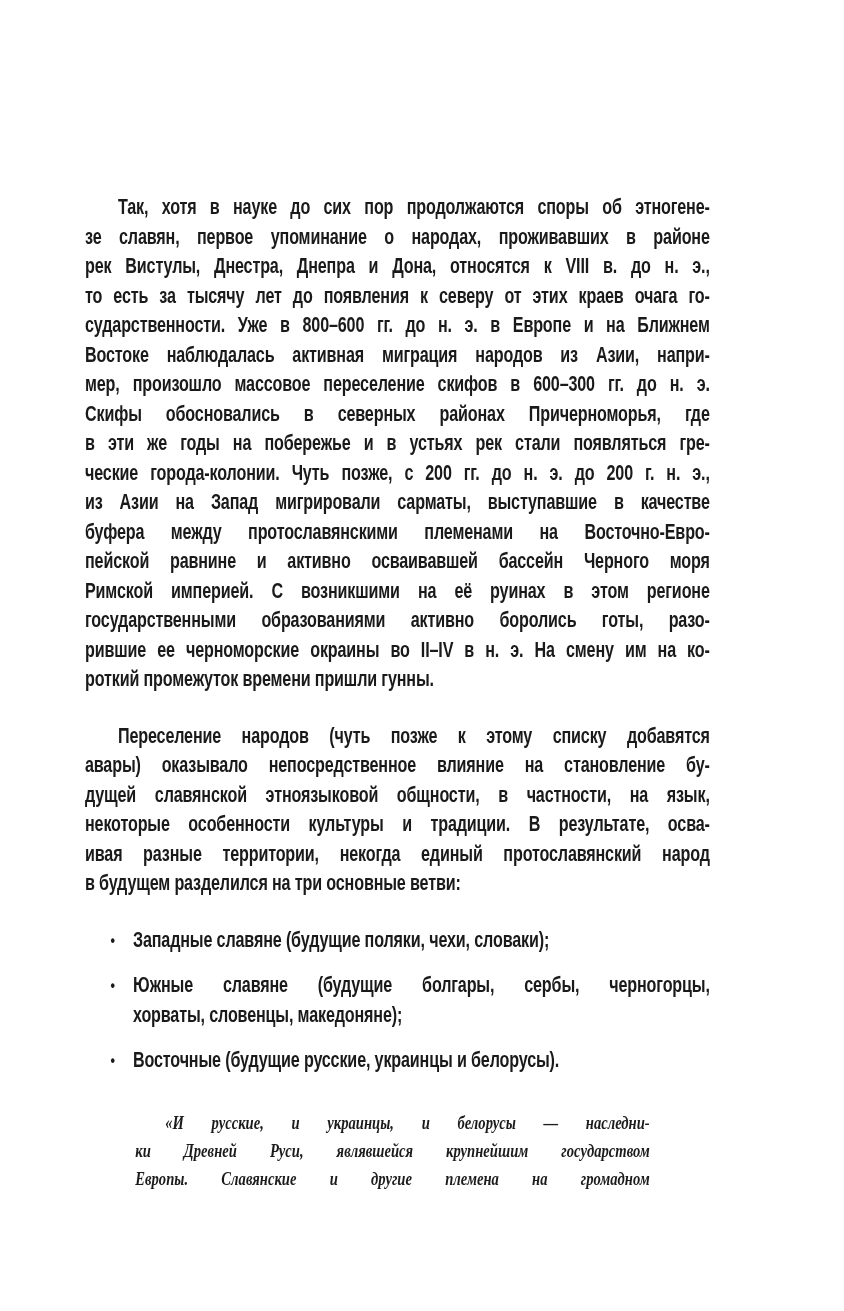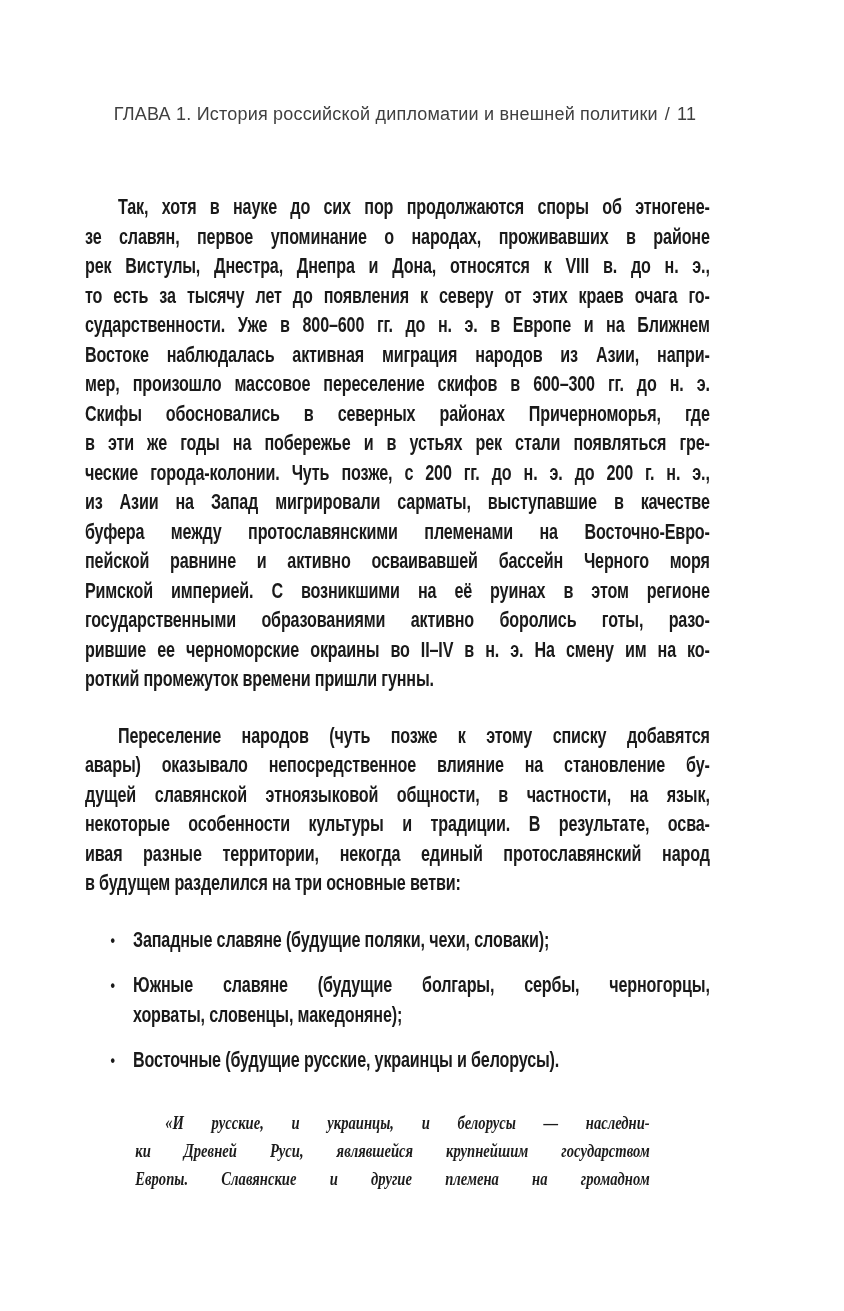--- a/index.html
+++ b/index.html
@@ -69,23 +69,20 @@
     color: #1c1c1c;
   }
   .quote .line { height: 28px; line-height: 28px; text-align-last: justify; }
   .quote .line.first { text-indent: 40px; }
 </style>
 </head>
 <body>
 
 <div class="page">
 
-  <div class="running-header">
-    <span>ГЛАВА 1. История российской дипломатии и внешней политики</span><span class="sep">/</span><span>11</span>
-  </div>
 
   <div class="content">
 
     <div class="para">
         <div class="line first">Так, хотя в науке до сих пор продолжаются споры об этногене-</div>
         <div class="line">зе славян, первое упоминание о народах, проживавших в районе</div>
         <div class="line">рек Вистулы, Днестра, Днепра и Дона, относятся к VIII в. до н. э.,</div>
         <div class="line">то есть за тысячу лет до появления к северу от этих краев очага го-</div>
         <div class="line">сударственности. Уже в 800–600 гг. до н. э. в Европе и на Ближнем</div>
         <div class="line">Востоке наблюдалась активная миграция народов из Азии, напри-</div>

